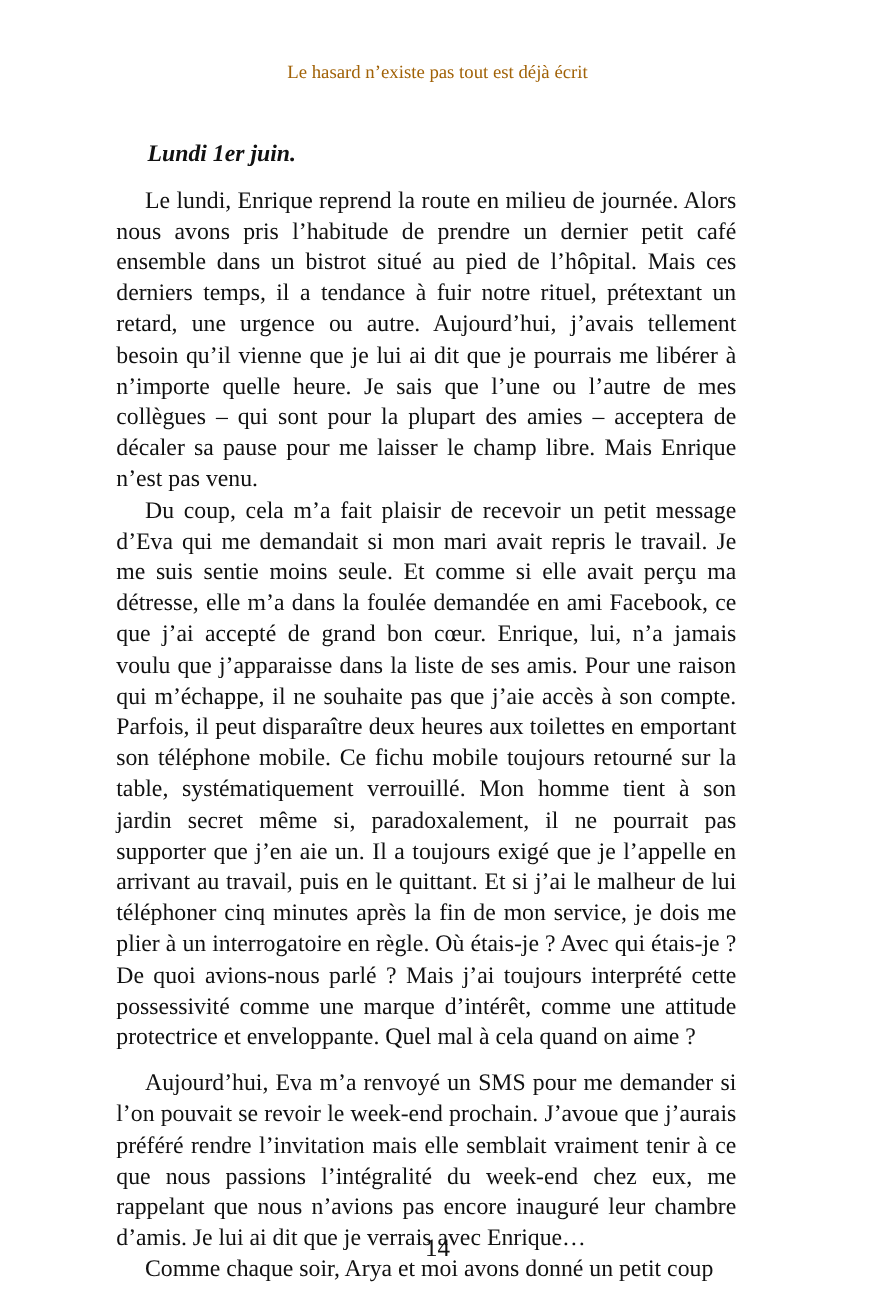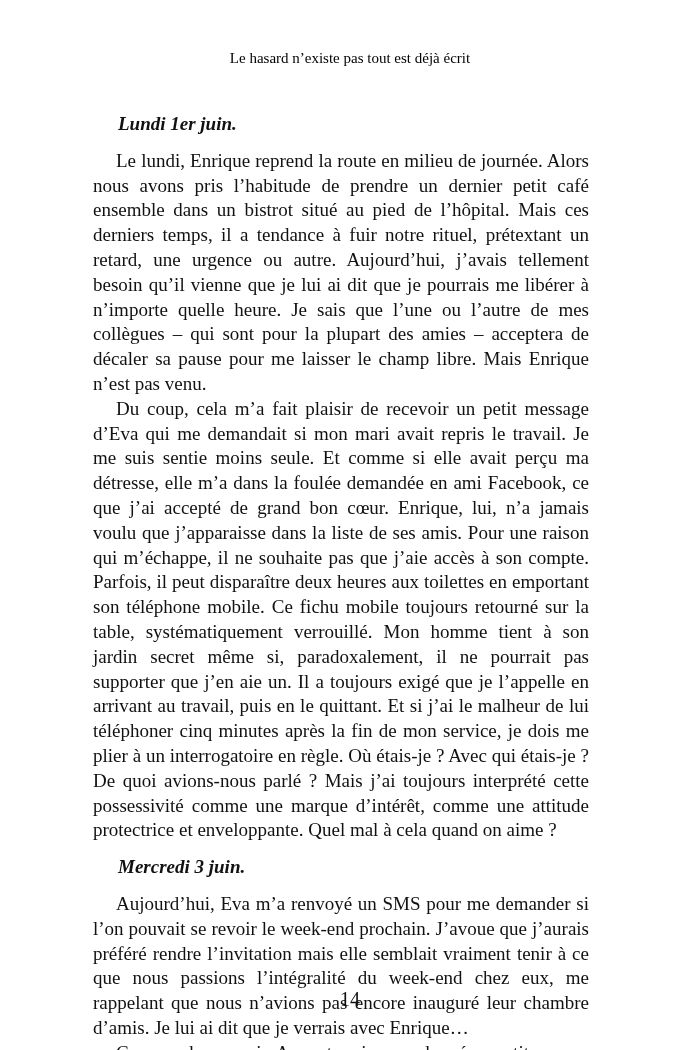--- a/index.html
+++ b/index.html
@@ -17,21 +17,21 @@
     }
     .running-header {
       position: absolute;
       top: 48px;
       left: 0;
       width: 700px;
       text-align: center;
       font-family: "Liberation Serif", serif;
       font-size: 15px;
       line-height: 20px;
-      color: #000000;
+      color: #a16207;
     }
     .page-body {
       position: absolute;
       top: 112px;
       left: 93px;
       width: 496px;
       font-family: "Liberation Serif", serif;
       font-size: 19px;
       line-height: 24.8px;
       text-align: justify;
@@ -72,20 +72,19 @@
 
 <div class="page-body">
 
   <div class="section">
     <h2 class="section-heading">Lundi 1er juin.</h2>
     <p class="paragraph">Le lundi, Enrique reprend la route en milieu de journée. Alors nous avons pris l’habitude de prendre un dernier petit café ensemble dans un bistrot situé au pied de l’hôpital. Mais ces derniers temps, il a tendance à fuir notre rituel, prétextant un retard, une urgence ou autre. Aujourd’hui, j’avais tellement besoin qu’il vienne que je lui ai dit que je pourrais me libérer à n’importe quelle heure. Je sais que l’une ou l’autre de mes collègues – qui sont pour la plupart des amies – acceptera de décaler sa pause pour me laisser le champ libre. Mais Enrique n’est pas venu.</p>
     <p class="paragraph">Du coup, cela m’a fait plaisir de recevoir un petit message d’Eva qui me demandait si mon mari avait repris le travail. Je me suis sentie moins seule. Et comme si elle avait perçu ma détresse, elle m’a dans la foulée demandée en ami Facebook, ce que j’ai accepté de grand bon cœur. Enrique, lui, n’a jamais voulu que j’apparaisse dans la liste de ses amis. Pour une raison qui m’échappe, il ne souhaite pas que j’aie accès à son compte. Parfois, il peut disparaître deux heures aux toilettes en emportant son téléphone mobile. Ce fichu mobile toujours retourné sur la table, systématiquement verrouillé. Mon homme tient à son jardin secret même si, paradoxalement, il ne pourrait pas supporter que j’en aie un. Il a toujours exigé que je l’appelle en arrivant au travail, puis en le quittant. Et si j’ai le malheur de lui téléphoner cinq minutes après la fin de mon service, je dois me plier à un interrogatoire en règle. Où étais-je ? Avec qui étais-je ? De quoi avions-nous parlé ? Mais j’ai toujours interprété cette possessivité comme une marque d’intérêt, comme une attitude protectrice et enveloppante. Quel mal à cela quand on aime ?</p>
   </div>
 
   <div class="section">
-    <h2 class="section-heading">Mercredi 3 juin.</h2>
     <p class="paragraph">Aujourd’hui, Eva m’a renvoyé un SMS pour me demander si l’on pouvait se revoir le week-end prochain. J’avoue que j’aurais préféré rendre l’invitation mais elle semblait vraiment tenir à ce que nous passions l’intégralité du week-end chez eux, me rappelant que nous n’avions pas encore inauguré leur chambre d’amis. Je lui ai dit que je verrais avec Enrique…</p>
     <p class="paragraph">Comme chaque soir, Arya et moi avons donné un petit coup</p>
   </div>
 
 </div>
 
 <div class="page-number">14</div>
 
 </body></html>

